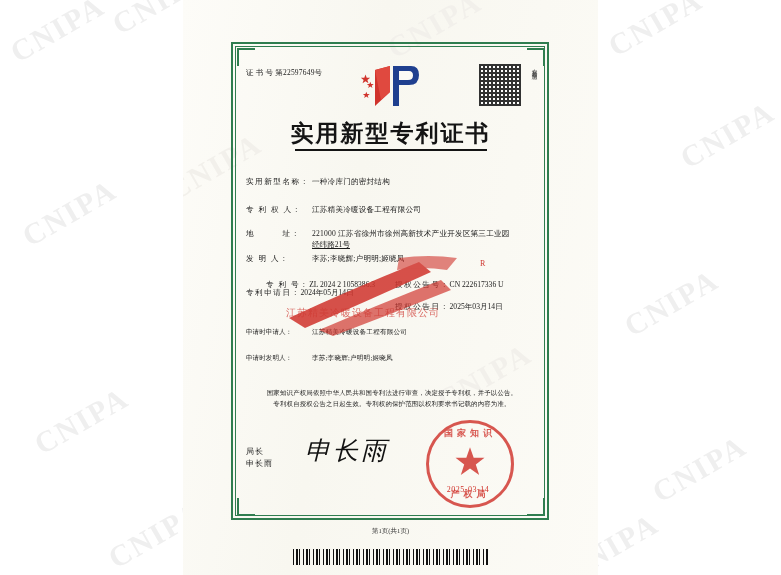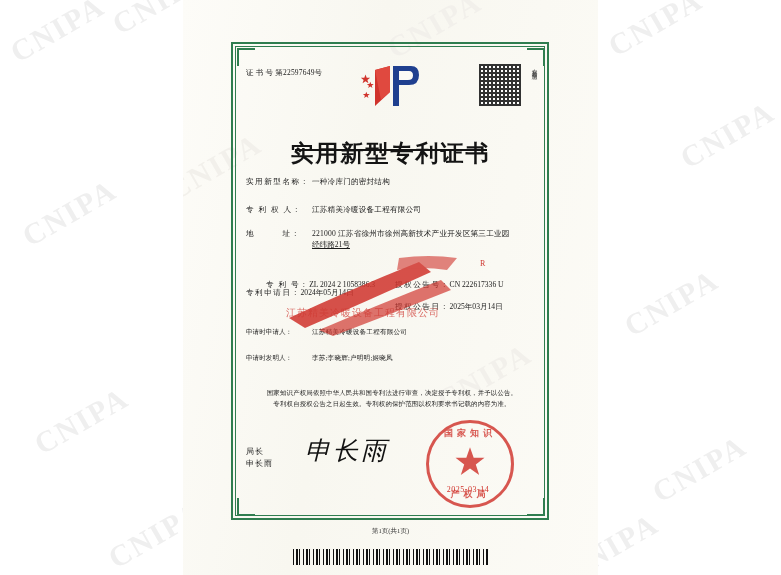--- a/index.html
+++ b/index.html
@@ -128,21 +128,20 @@
     position: absolute;
     left: 0;
     right: 0;
     top: 118px;
     text-align: center;
     font-size: 23px;
     font-weight: bold;
     letter-spacing: 2px;
     color: #141414;
     font-family: "Liberation Serif", serif;
-    margin-top: 20px;
   }
   #title-rule {
     position: absolute;
     left: 112px;
     top: 149px;
     width: 192px;
     height: 2px;
     background: #141414;
   }
 
@@ -382,20 +381,23 @@
 
     <div class="row" style="top:204px;">
       <span class="lbl">专 利 权 人：</span><span class="val">江苏精美冷暖设备工程有限公司</span>
     </div>
 
     <div class="row" style="top:228px;">
       <span class="lbl">地　　　址：</span><span class="val">221000 江苏省徐州市徐州高新技术产业开发区第三工业园</span>
       <span class="cont">经纬路21号</span>
     </div>
 
+    <div class="row" style="top:253px;">
+      <span class="lbl">发 明 人：</span><span class="val">李苏;李晓辉;户明明;姬晓凤</span>
+    </div>
 
     <div class="col2" style="left:63px; top:280px;margin-left:20px;">
       <span class="lbl">专 利 号：</span><span class="val">ZL 2024 2 1058386.3</span>
     </div>
     <div class="col2" style="left:212px; top:280px;">
       <span class="lbl">授权公告号：</span><span class="val">CN 222617336 U</span>
     </div>
 
     <div class="col2" style="left:63px; top:288px;">
       <span class="lbl">专利申请日：</span><span class="val">2024年05月14日</span>

